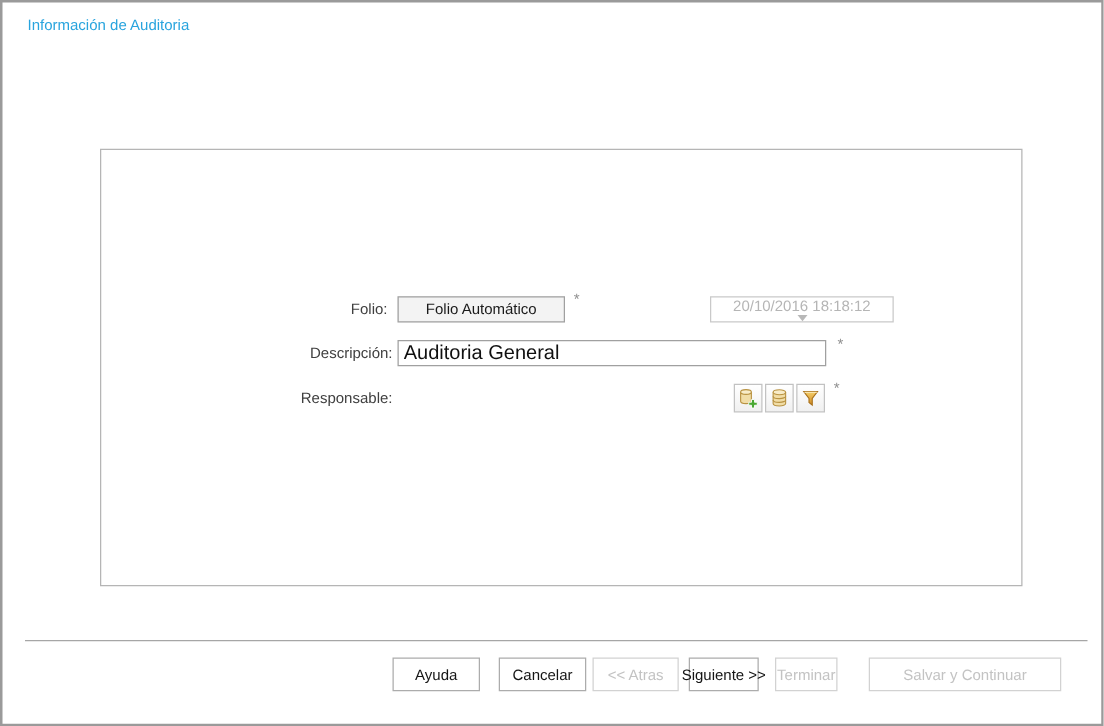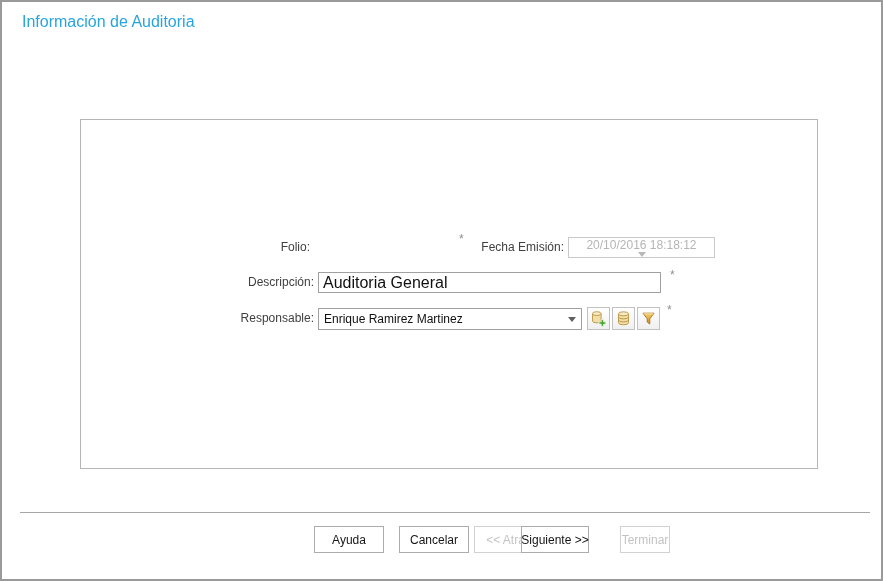--- a/index.html
+++ b/index.html
@@ -2,21 +2,21 @@
 <html><head>
 <meta charset="utf-8">
 <style>
   html,body{margin:0;padding:0;background:#fff;}
   .window{
     position:relative;width:883px;height:581px;box-sizing:border-box;
     border:2px solid #9a9a9a;background:#ffffff;
     font-family:"Liberation Sans",sans-serif;overflow:hidden;
   }
   .abs{position:absolute;}
-  .page-title{left:20px;top:11px;font-size:16px;color:#28a4de;}
+  .page-title{left:20px;top:11px;font-size:12px;color:#28a4de;}
   .heading{left:57px;top:57px;font-size:17px;font-weight:bold;color:#121212;}
   .panel{left:78px;top:117px;width:736px;height:348px;border:1px solid #b5b5b5;background:#fff;}
   .field-label{font-size:12px;color:#404040;text-align:right;line-height:21px;white-space:nowrap;}
   .folio-box{
     left:316px;top:235px;width:134px;height:21px;box-sizing:border-box;
     background:#f3f3f3;border:1px solid #a0a0a0;
     font-size:12px;color:#1a1a1a;text-align:center;line-height:19px;
   }
   .date-field{
     left:566px;top:235px;width:147px;height:21px;box-sizing:border-box;
@@ -53,37 +53,33 @@
 </head>
 <body>
 
 <div class="window">
 
   <div class="abs page-title">Información de Auditoria</div>
 
   <div class="abs panel"></div>
 
   <div class="abs field-label" style="left:228px;width:80px;top:235px;">Folio:</div>
+  <div class="abs folio-box">Folio Automático</div>
   <span class="abs required" style="left:457px;top:230px;">*</span>
 
-  <div class="abs field-label" style="left:462px;width:100px;top:235px;">Fecha Emisión:</div>
   <div class="abs date-field">
     <span>20/10/2016 18:18:12</span>
     <span class="arrow-down dim"></span>
   </div>
 
   <div class="abs field-label" style="left:210px;width:102px;top:270px;text-align:right;">Descripción:</div>
   <input class="abs text-input" type="text" value="Auditoria General" style="">
   <span class="abs required" style="left:668px;top:266px;">*</span>
 
   <div class="abs field-label" style="left:210px;width:102px;top:306px;">Responsable:</div>
-  <div class="abs combo">
-    <span>Enrique Ramirez Martinez</span>
-    <span class="arrow-down"></span>
-  </div>
 
   <button class="abs icon-btn" style="left:585px;">
     <svg width="17" height="17" viewBox="0 0 17 17">
       <path d="M2.5 3.6 v7.4 a4.3 1.9 0 0 0 8.6 0 V3.6" fill="#f1dda6" stroke="#b99342" stroke-width="0.9"></path>
       <ellipse cx="6.8" cy="3.6" rx="4.3" ry="1.9" fill="#f8ecc8" stroke="#b99342" stroke-width="0.9"></ellipse>
       <path d="M11.2 9.6h2.4v2.2h2.2v2.4h-2.2v2.2h-2.4v-2.2H9v-2.4h2.2z" fill="#4aa832" stroke="#ffffff" stroke-width="0.7"></path>
     </svg>
   </button>
   <button class="abs icon-btn" style="left:610px;">
     <svg width="17" height="17" viewBox="0 0 17 17">
@@ -105,16 +101,17 @@
       <path d="M3.6 3.8 h9.8" fill="none" stroke="#f8e5b0" stroke-width="1"></path>
     </svg>
   </button>
   <span class="abs required" style="left:665px;top:301px;">*</span>
 
   <div class="abs separator"></div>
 
   <button class="btn" style="left:312px;width:70px;">Ayuda</button>
   <button class="btn" style="left:397px;width:70px;">Cancelar</button>
   <button class="btn" style="left:472px;width:69px;" disabled="">&lt;&lt; Atras</button>
-  <button class="btn" style="left:519px;width:68px;text-align:center;">Siguiente &gt;&gt;</button>
+  <button class="btn" style="left:549px;width:56px;text-align:center;">Siguiente &gt;&gt;</button>
   <button class="btn" style="left:618px;width:50px;" disabled="">Terminar</button>
+  <button class="btn" style="left:693px;width:154px;" disabled="">Salvar y Continuar</button>
 
 </div>
 
 </body></html>

